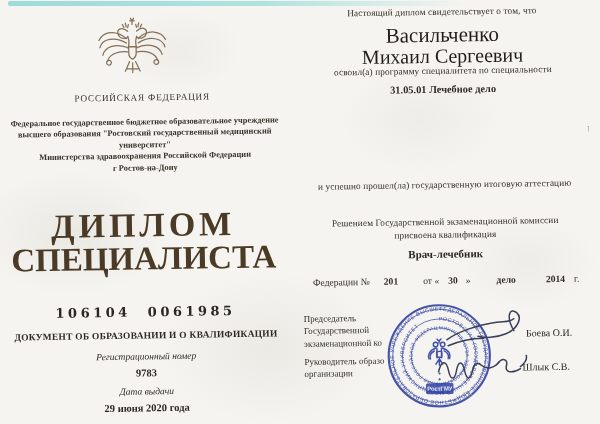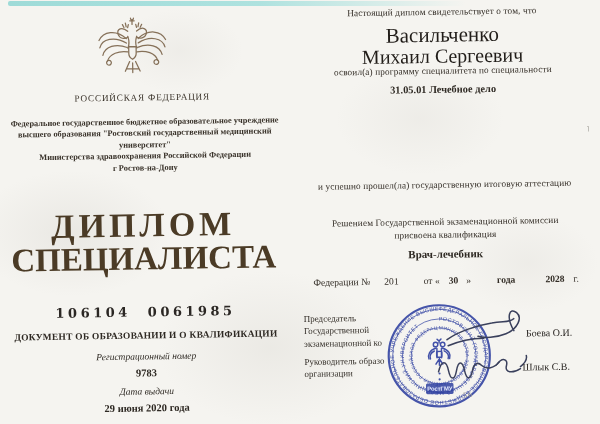--- a/index.html
+++ b/index.html
@@ -43,21 +43,21 @@
   .surname{top:31px; font-size:21px; color:#211d19;}
   .givenname{top:53px; font-size:20px; color:#211d19;}
   .program{top:74px;}
   .specialty{top:92px; font-size:10.4px; font-weight:600;}
   .attest{top:188px;}
   .comm1{top:225px;}
   .comm2{top:238px;}
   .qualif{top:256px; font-size:11px; font-weight:bold;}
   .protocol{top:283px; font-size:9.6px; color:#332d26; white-space:nowrap;}
   .protocol span{display:inline-block;}
-  .p-num{margin-left:14px; font-weight:400;}
+  .p-num{margin-left:14px; font-weight:700;}
   .p-from{margin-left:25px;}
   .p-day{margin-left:9px; font-weight:600;}
   .p-q{margin-left:8px;}
   .p-month{margin-left:26px; font-weight:600;}
   .p-year{margin-left:30px; font-weight:600;}
   .p-g{margin-left:9px;}
   
   .roles1{left:308px; top:319px; width:150px; font-size:9px; line-height:12.4px; color:#342f29;}
   .roles2{left:308px; top:362px; width:160px; font-size:9px; line-height:12.4px; color:#342f29;}
   .signame1{left:530px; top:337px; width:70px; font-size:10px; color:#2b2724;}
@@ -125,21 +125,21 @@
     <div class="abs rcol givenname c">Михаил Сергеевич</div>
     <div class="abs rcol program smalltext c">освоил(а) программу специалитета по специальности</div>
     <div class="abs rcol specialty c">31.05.01 Лечебное дело</div>
 
     <div class="abs rcol attest smalltext c">и успешно прошел(ла) государственную итоговую аттестацию</div>
     <div class="abs rcol comm1 smalltext c">Решением Государственной экзаменационной комиссии</div>
     <div class="abs rcol comm2 smalltext c">присвоена квалификация</div>
     <div class="abs rcol qualif c">Врач-лечебник</div>
 
     <div class="abs rcol protocol c">
-      <span>Федерации №</span><span class="p-num">201</span><span class="p-from">от «</span><span class="p-day">30</span><span class="p-q">»</span><span class="p-month">года</span><span class="p-year">2028</span><span class="p-g">г.</span>
+      <span>Федерации №</span><span class="p-num">201</span><span class="p-from">от «</span><span class="p-day">30</span><span class="p-q">»</span><span class="p-month">дело</span><span class="p-year">2014</span><span class="p-g">г.</span>
     </div>
 
     <div class="abs roles1">
       <div>Председатель</div>
       <div>Государственной</div>
       <div>экзаменационной ко</div>
     </div>
     <div class="abs roles2">
       <div>Руководитель образо</div>
       <div>организации</div>

